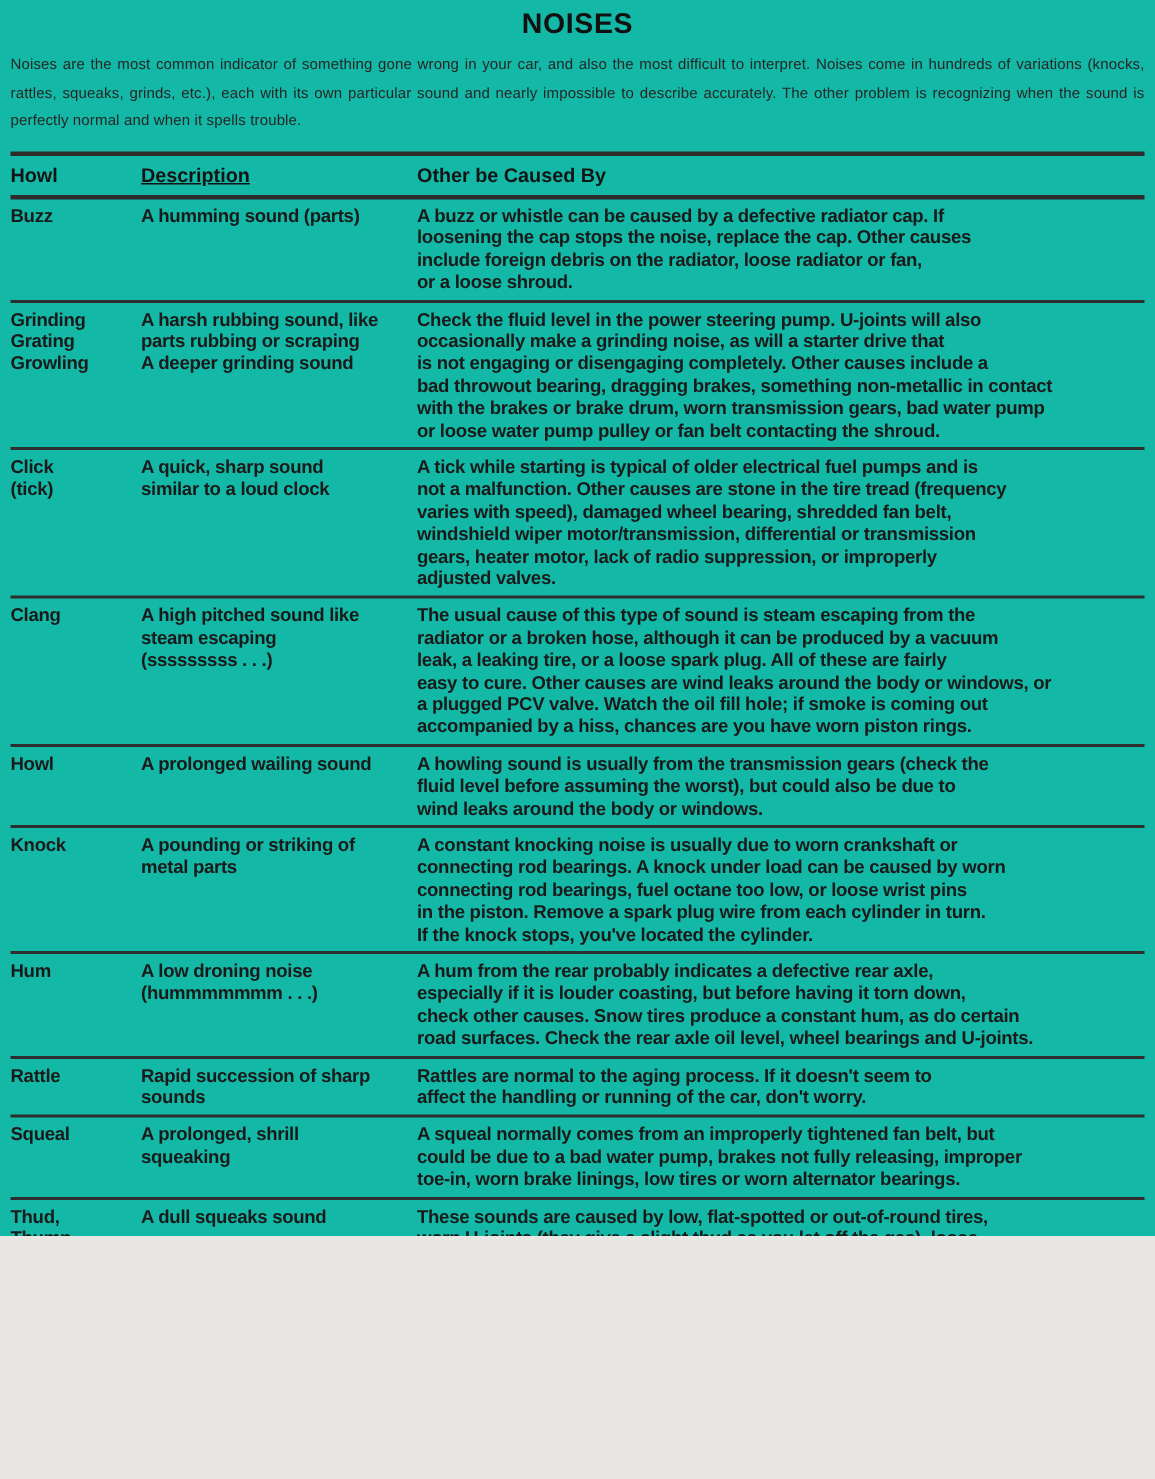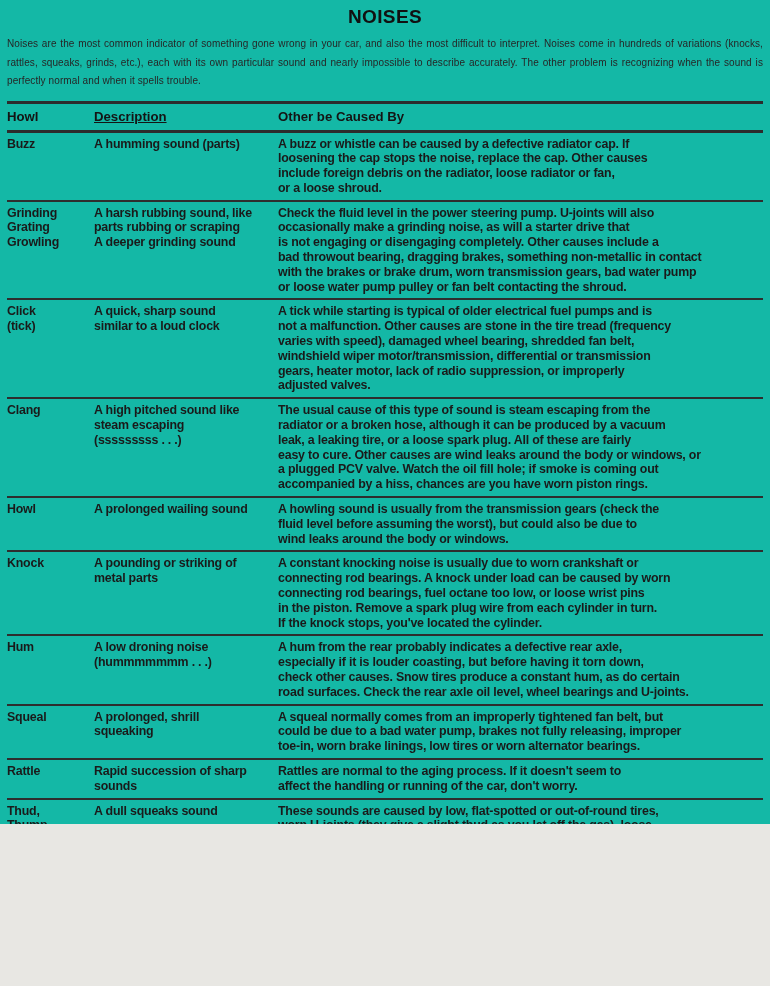--- a/index.html
+++ b/index.html
@@ -164,33 +164,33 @@
       <tr>
         <td class="noise">Hum</td>
         <td class="desc">A low droning noise
 (hummmmmmm . . .)</td>
         <td class="cause">A hum from the rear probably indicates a defective rear axle,
 especially if it is louder coasting, but before having it torn down,
 check other causes. Snow tires produce a constant hum, as do certain
 road surfaces. Check the rear axle oil level, wheel bearings and U-joints.</td>
       </tr>
       <tr>
+        <td class="noise">Rattle</td>
+        <td class="desc">Rapid succession of sharp
+sounds</td>
+        <td class="cause">Rattles are normal to the aging process. If it doesn't seem to
+affect the handling or running of the car, don't worry.</td>
+      </tr>
+      <tr>
         <td class="noise">Squeal</td>
         <td class="desc">A prolonged, shrill
 squeaking</td>
         <td class="cause">A squeal normally comes from an improperly tightened fan belt, but
 could be due to a bad water pump, brakes not fully releasing, improper
 toe-in, worn brake linings, low tires or worn alternator bearings.</td>
-      </tr>
-      <tr>
-        <td class="noise">Rattle</td>
-        <td class="desc">Rapid succession of sharp
-sounds</td>
-        <td class="cause">Rattles are normal to the aging process. If it doesn't seem to
-affect the handling or running of the car, don't worry.</td>
       </tr>
       <tr>
         <td class="noise">Thud,
 Thump</td>
         <td class="desc">A dull squeaks sound</td>
         <td class="cause">These sounds are caused by low, flat-spotted or out-of-round tires,
 worn U-joints (they give a slight thud as you let off the gas), loose
 battery or contents of the trunk, bad throwout bearing (check by
 applying and releasing the clutch), excessive play in the crankshaft
 or broken engine mounts.</td>

